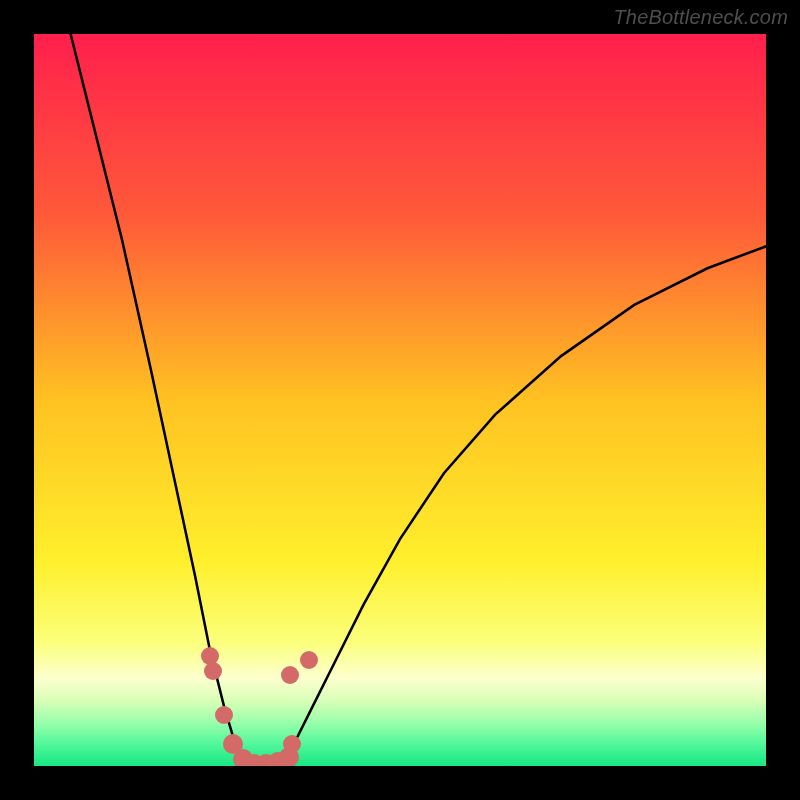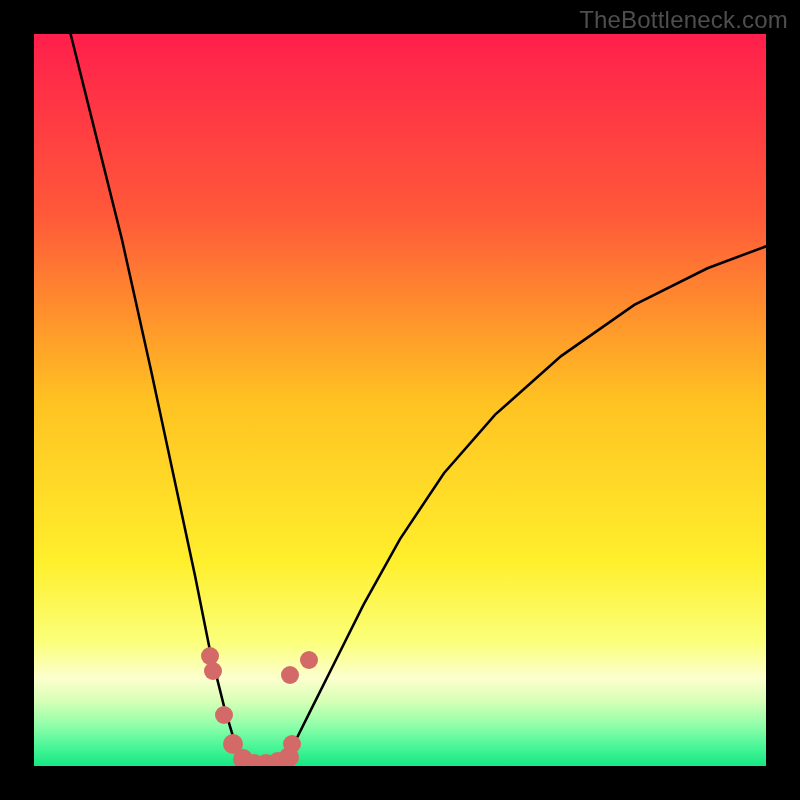--- a/index.html
+++ b/index.html
@@ -24,24 +24,25 @@
     left: 0;
     top: 0;
     width: 100%;
     height: 100%;
   }
   .watermark {
     position: absolute;
     top: 6px;
     right: 12px;
     color: #4e4e4e;
-    font-size: 24px;
+    font-size: 20px;
     font-weight: 500;
     letter-spacing: 0.2px;
     z-index: 10;
+    font-style: italic;
   }
   svg.curve {
     position: absolute;
     left: 0;
     top: 0;
     width: 100%;
     height: 100%;
     z-index: 5;
   }
   .dots {

